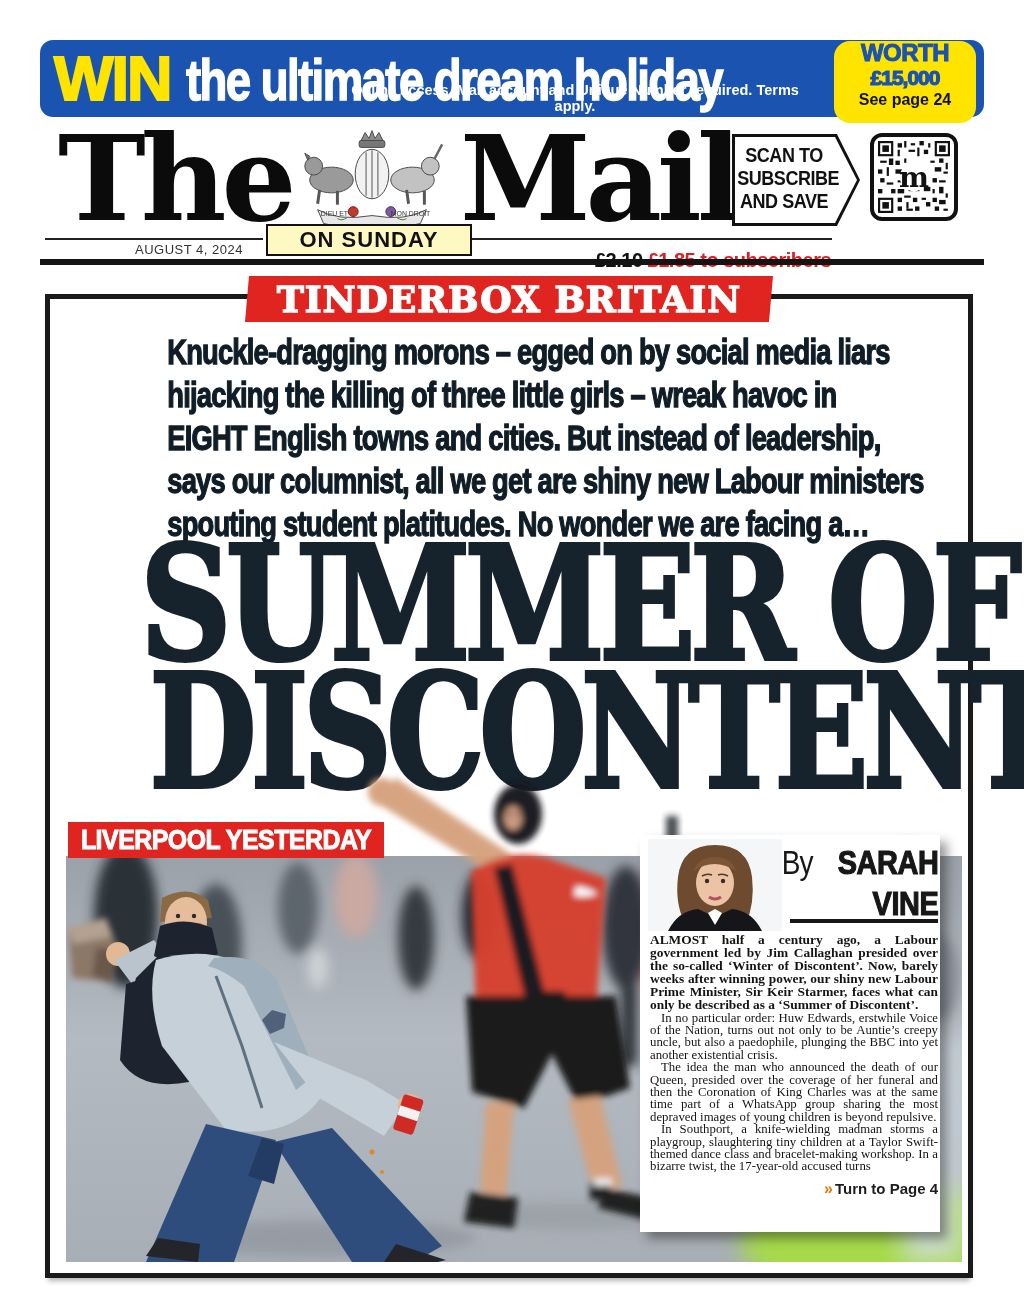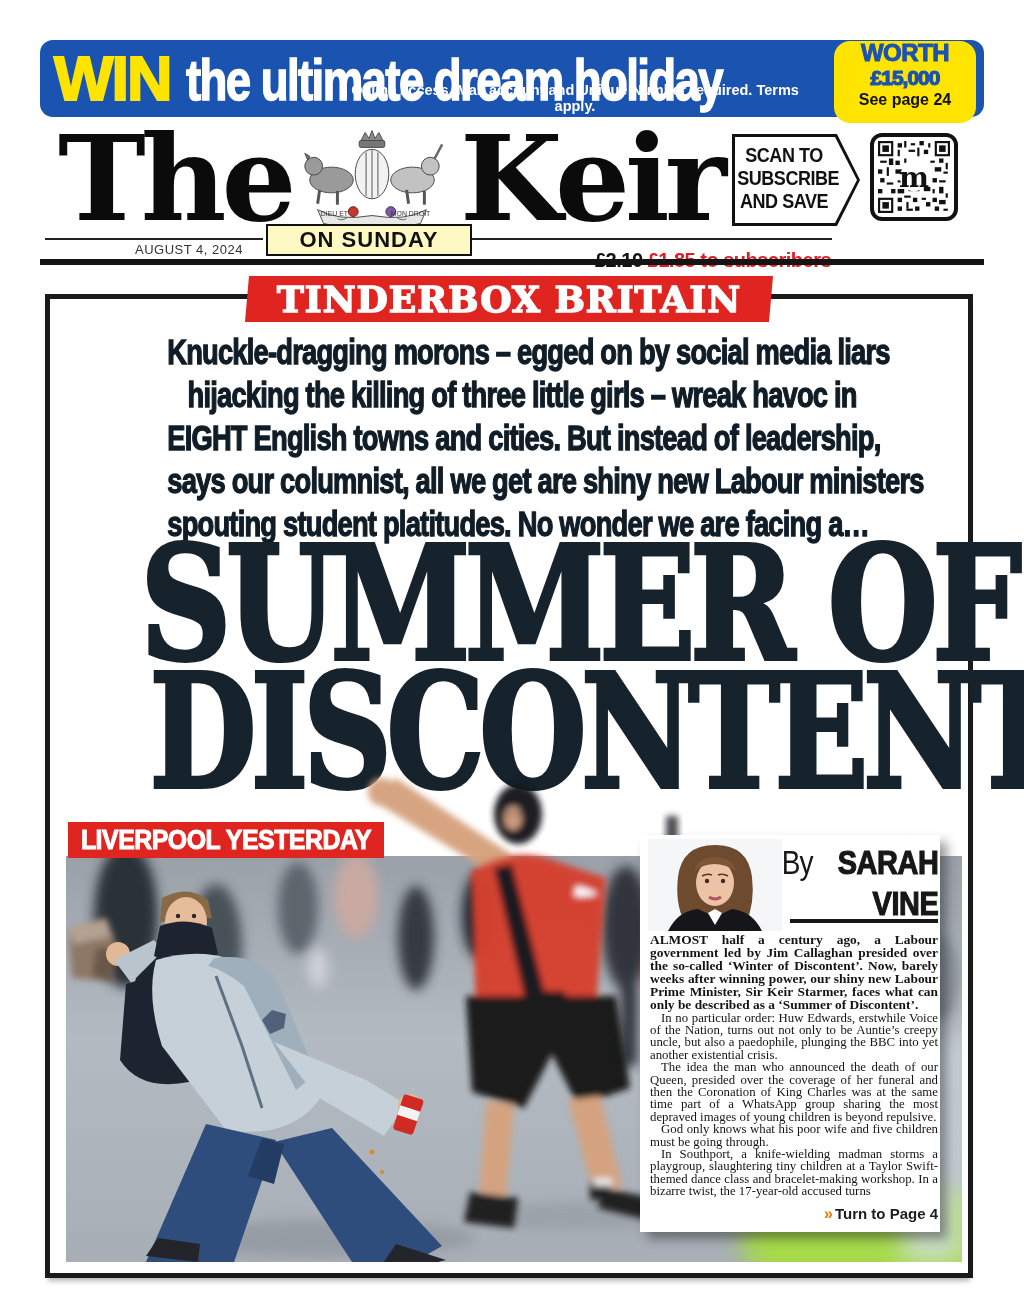--- a/index.html
+++ b/index.html
@@ -56,21 +56,21 @@
   
   .frame{position:absolute;left:45px;top:294px;width:928px;height:984px;border:5px solid #1a1a1a;
          box-sizing:border-box;background:#fff;box-shadow:0 6px 5px -3px #b5b5b5;z-index:1;}
 
   .kicker{position:absolute;left:247px;top:276px;width:524px;height:46px;background:#e02420;
           transform:skewX(-5deg);z-index:3;display:flex;align-items:center;justify-content:center;}
   .kicker span{transform:skewX(5deg);color:#fff;font-family:"DejaVu Serif",serif;font-weight:bold;
           font-size:36px;letter-spacing:1px;-webkit-text-stroke:1.5px #fff;}
 
   .standfirst{position:absolute;left:70px;top:330px;width:884px;z-index:2;color:#101d27;
-              font-weight:bold;font-size:35px;text-align:right;}
+              font-weight:bold;font-size:35px;text-align:left;}
   .sf-line{display:block;line-height:43px;white-space:nowrap;transform:scaleX(.78);
            transform-origin:50% 50%;-webkit-text-stroke:1.3px #101d27;letter-spacing:-1px;}
 
   .headline{position:absolute;left:48px;top:540px;width:922px;z-index:2;color:#16222c;
             font-family:"DejaVu Serif",serif;font-weight:bold;text-align:center;}
   .hl{display:block;font-size:158px;line-height:128px;white-space:nowrap;letter-spacing:-7px;
       -webkit-text-stroke:4px #16222c;transform-origin:50% 50%;}
   .hl1{transform:scaleX(.80);}
   .hl2{transform:scaleX(.78);}
 
@@ -139,21 +139,21 @@
         <line x1="138" y1="63" x2="138" y2="77" stroke="#555" stroke-width="3"></line>
         <path d="M30 82 q20 12 55 6 q35 6 55 -6 l-6 14 q-49 14 -98 0 z" fill="#e8e8e8"></path>
       </g>
       <circle cx="66" cy="84" r="5" fill="#c0392b" stroke="#7a2017"></circle>
       <circle cx="104" cy="84" r="5" fill="#7d5a9e" stroke="#4a3363"></circle>
       <path d="M60 90 q-6 4 -10 1 M110 90 q6 4 10 1" stroke="#4d7a3a" fill="none"></path>
       <text x="47" y="88" font-size="7" font-family="Liberation Sans, sans-serif" fill="#333" text-anchor="middle">DIEU ET</text>
       <text x="124" y="88" font-size="7" font-family="Liberation Sans, sans-serif" fill="#333" text-anchor="middle">MON DROIT</text>
     </svg>
 
-    <div class="mh-title mh-mail">Keir</div>
+    <div class="mh-title mh-mail">Mail</div>
 
     <div class="mh-rule l"></div>
     <div class="mh-rule r"></div>
     <div class="mh-edition">ON SUNDAY</div>
     <div class="mh-date">AUGUST 4, 2024</div>
     <div class="mh-price">
       <span>£2.10</span>
       <span class="sub">£1.85 to subscribers</span>
     </div>
 
@@ -389,21 +389,20 @@
         <div><span class="vb-by">By</span>
           <span class="vb-name">SARAH</span></div>
         <div><span class="vb-name">VINE</span></div>
       </div>
       <div class="vine-rule"></div>
     </div>
     <div class="vine-text">
       <p class="lead">ALMOST half a century ago, a Labour government led by Jim Callaghan presided over the so-called ‘Winter of Discontent’. Now, barely weeks after winning power, our shiny new Labour Prime Minister, Sir Keir Starmer, faces what can only be described as a ‘Summer of Discontent’.</p>
       <p class="ind">In no particular order: Huw Edwards, erstwhile Voice of the Nation, turns out not only to be Auntie’s creepy uncle, but also a paedophile, plunging the BBC into yet another existential crisis.</p>
       <p class="ind">The idea the man who announced the death of our Queen, presided over the coverage of her funeral and then the Coronation of King Charles was at the same time part of a WhatsApp group sharing the most depraved images of young children is beyond repulsive.</p>
-      <p class="ind">God only knows what his poor wife and five children must be going through.</p>
       <p class="ind">In Southport, a knife-wielding madman storms a playgroup, slaughtering tiny children at a Taylor Swift-themed dance class and bracelet-making workshop. In a bizarre twist, the 17-year-old accused turns</p>
     </div>
     <div class="turnto">
       <span class="chev">»</span><span>Turn to Page 4</span>
     </div>
   </div>
 
 </div>
 
 </body></html>

